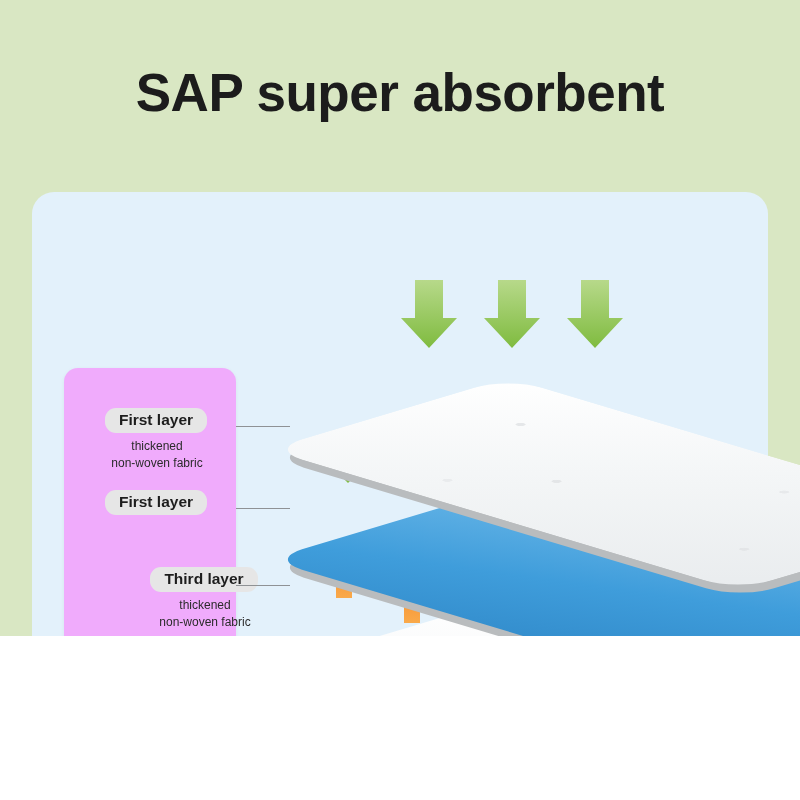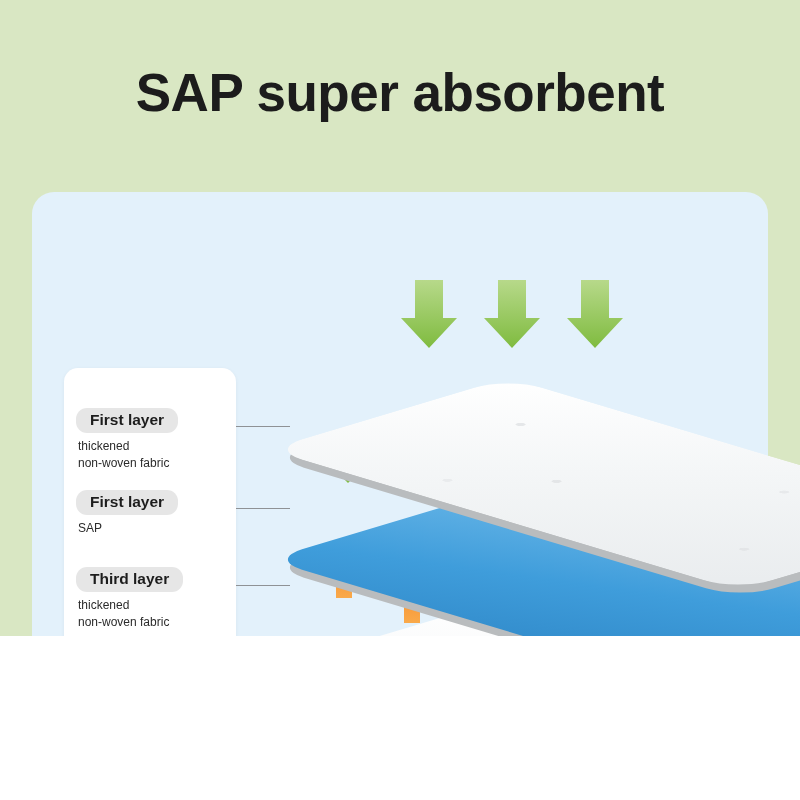--- a/index.html
+++ b/index.html
@@ -87,23 +87,24 @@
     background: linear-gradient(150deg, #ffffff 0%, #f7f8f9 55%, #eceef0 100%);
   }
 
   
   .label-card {
     position: absolute;
     left: 64px;
     top: 368px;
     width: 172px;
     height: 294px;
-    background: #ffffff;
+    background: #f0abfc;
     border-radius: 14px;
     box-shadow: 0 1px 4px rgba(0,0,0,0.05);
+    text-align: center;
   }
   .label-group {
     position: absolute;
     left: 0;
     width: 172px;
   }
   .pill {
     display: inline-block;
     background: #e6e6e6;
     border-radius: 11px;
@@ -205,24 +206,23 @@
   <div class="label-card">
 
     <div class="label-group" style="top:40px;">
       <span class="pill">First layer</span>
       <div class="sub">thickened
 non-woven fabric</div>
     </div>
 
     <div class="label-group" style="top:122px;">
       <span class="pill">First layer</span>
-      <div class="sub">SAP</div>
     </div>
 
-    <div class="label-group" style="top:199px;">
+    <div class="label-group" style="top:199px;margin-left:48px;">
       <span class="pill">Third layer</span>
       <div class="sub">thickened
 non-woven fabric</div>
     </div>
   </div>
 
   <div class="leader" style="left:236px; top:426px; width:54px;"></div>
   <div class="leader" style="left:236px; top:508px; width:54px;"></div>
   <div class="leader" style="left:236px; top:585px; width:54px;"></div>
 

